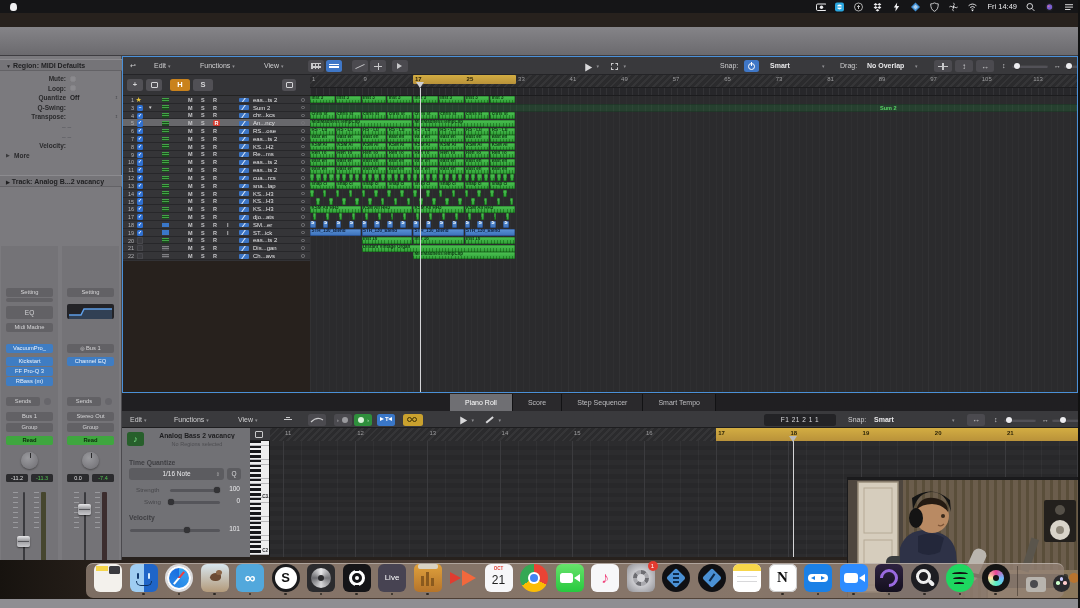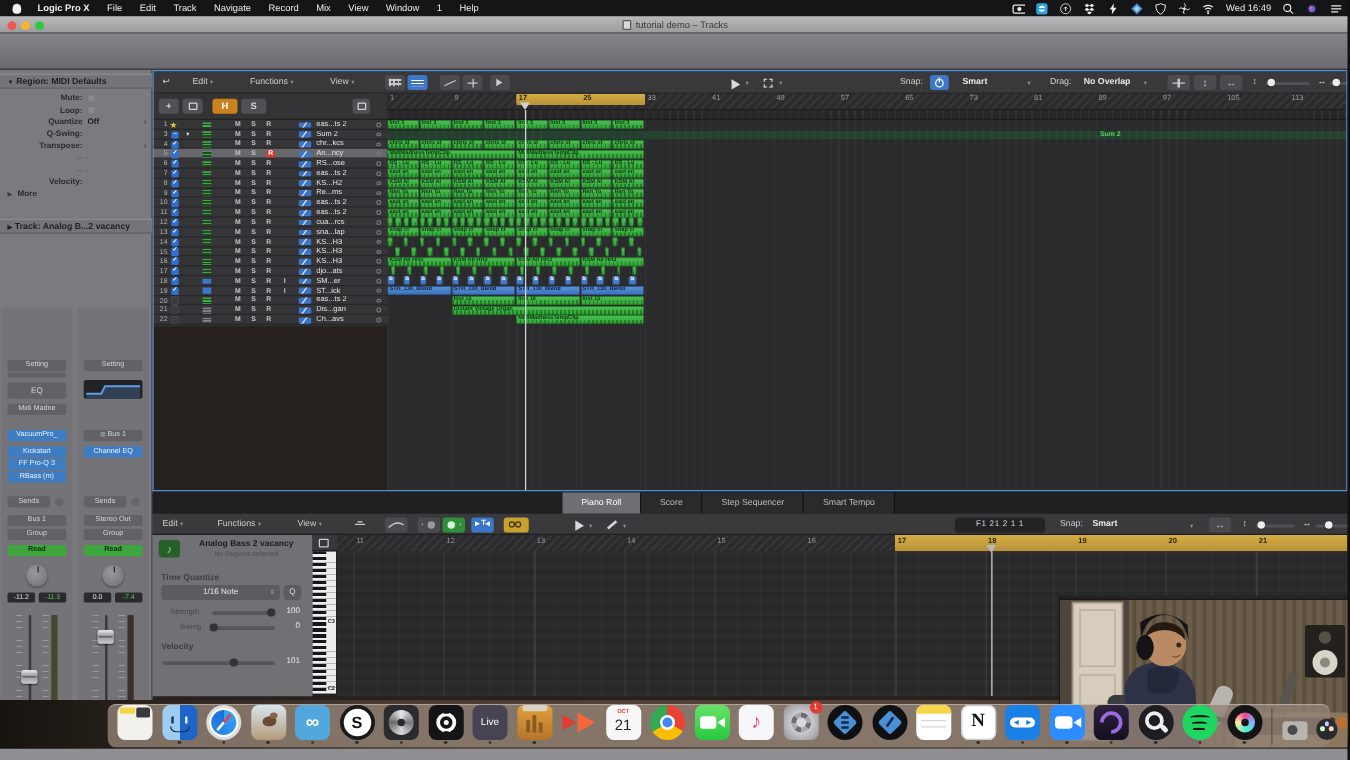--- a/index.html
+++ b/index.html
@@ -184,33 +184,20 @@
   .dglyph{position:absolute;inset:0;display:flex;align-items:center;justify-content:center;font-weight:bold}
   .divider{width:1px;height:30px;background:rgba(40,30,25,.45);flex:none;align-self:center}
 </style>
 </head>
 <body>
 
 <div class="page">
 
   <div class="menubar">
     <span class="apple"></span>
-    <span style="display:flex">
-        <span class="mb-item mb-app">Logic Pro X</span>
-        <span class="mb-item">File</span>
-        <span class="mb-item">Edit</span>
-        <span class="mb-item">Track</span>
-        <span class="mb-item">Navigate</span>
-        <span class="mb-item">Record</span>
-        <span class="mb-item">Mix</span>
-        <span class="mb-item">View</span>
-        <span class="mb-item">Window</span>
-        <span class="mb-item">1</span>
-        <span class="mb-item">Help</span>
-      </span>
     <span class="mb-right">
       <span style="display: flex;">
           <span class="sticon">
             <svg width="11" height="10" viewBox="-1 -0.5 11 10">
               <rect x="0.5" y="1.5" width="10" height="6.5" rx="1.2" fill="none" stroke="#ececee"></rect>
               <circle cx="5.5" cy="4.7" r="1.7" fill="#ececee"></circle>
             </svg>
           </span>
           <span class="sticon">
             <svg width="11" height="10" viewBox="-1 -0.5 11 10">
@@ -252,21 +239,21 @@
               <path d="M4.5 0.3a2.1 2.1 0 010 3.1M8.7 4.5a2.1 2.1 0 01-3.1 0M4.5 8.7a2.1 2.1 0 010-3.1M0.3 4.5a2.1 2.1 0 013.1 0" stroke="#ececee" stroke-width="0.8" fill="none"></path>
             </svg>
           </span>
           <span class="sticon">
             <svg width="11" height="10" viewBox="-1 -0.5 11 10">
               <path d="M0.6 3.2A6 6 0 018.4 3.2M2.1 5a3.7 3.7 0 014.8 0M3.5 6.7a1.7 1.7 0 012 0" stroke="#f2f2f4" stroke-width="0.9" fill="none"></path>
               <circle cx="4.5" cy="8" r="0.8" fill="#f2f2f4"></circle>
             </svg>
           </span>
         </span>
-      <span class="mb-clock">Wed 16:49</span>
+      <span class="mb-clock">Fri 14:49</span>
       <span style="display:flex">
           <span class="sticon">
             <svg width="11" height="10" viewBox="-1 -0.5 11 10">
               <circle cx="3.8" cy="3.8" r="2.8" fill="none" stroke="#ececee" stroke-width="0.9"></circle>
               <path d="M6 6l2.4 2.4" stroke="#ececee" stroke-width="0.9"></path>
             </svg>
           </span>
           <span class="sticon">
             <svg width="11" height="10" viewBox="-1 -0.5 11 10">
               <circle cx="4.5" cy="4.5" r="4.2" fill="#1e1e22"></circle>
@@ -276,29 +263,20 @@
           </span>
           <span class="sticon">
             <svg width="11" height="10" viewBox="-1 -0.5 11 10">
               <path d="M1 2.2h8M1 4.6h8M1 7h5.5" stroke="#ececee" stroke-width="0.9"></path>
             </svg>
           </span>
         </span>
     </span>
   </div>
 
-  <div class="titlebar">
-    <span class="lights">
-      <span class="light" style="background:#f2574d"></span>
-      <span class="light" style="background:#f5b72e"></span>
-      <span class="light" style="background:#2bc840"></span>
-    </span>
-    <span class="doc-ic"></span>
-    <span>tutorial demo  –  Tracks</span>
-  </div>
 
   <div class="transport">
 
     <div class="tbtn" style="left:8px;top:32px;width:18px;height:15px">
         <span class="tico" style="left:4px;top:3.5px;width:10px;height:7px;border-radius:2px;background:transparent;border:1px solid #d6d6d8"></span>
       </div>
     <div class="tbtn on" style="left:27px;top:32px;width:18px;height:15px">
         <span class="tico" style="left:5.5px;top:3.5px;width:7px;height:7px;border-radius:50%;background:transparent;border:1px solid #d6d6d8"></span>
       </div>
     <div class="tbtn" style="left:46px;top:32px;width:18px;height:15px">

